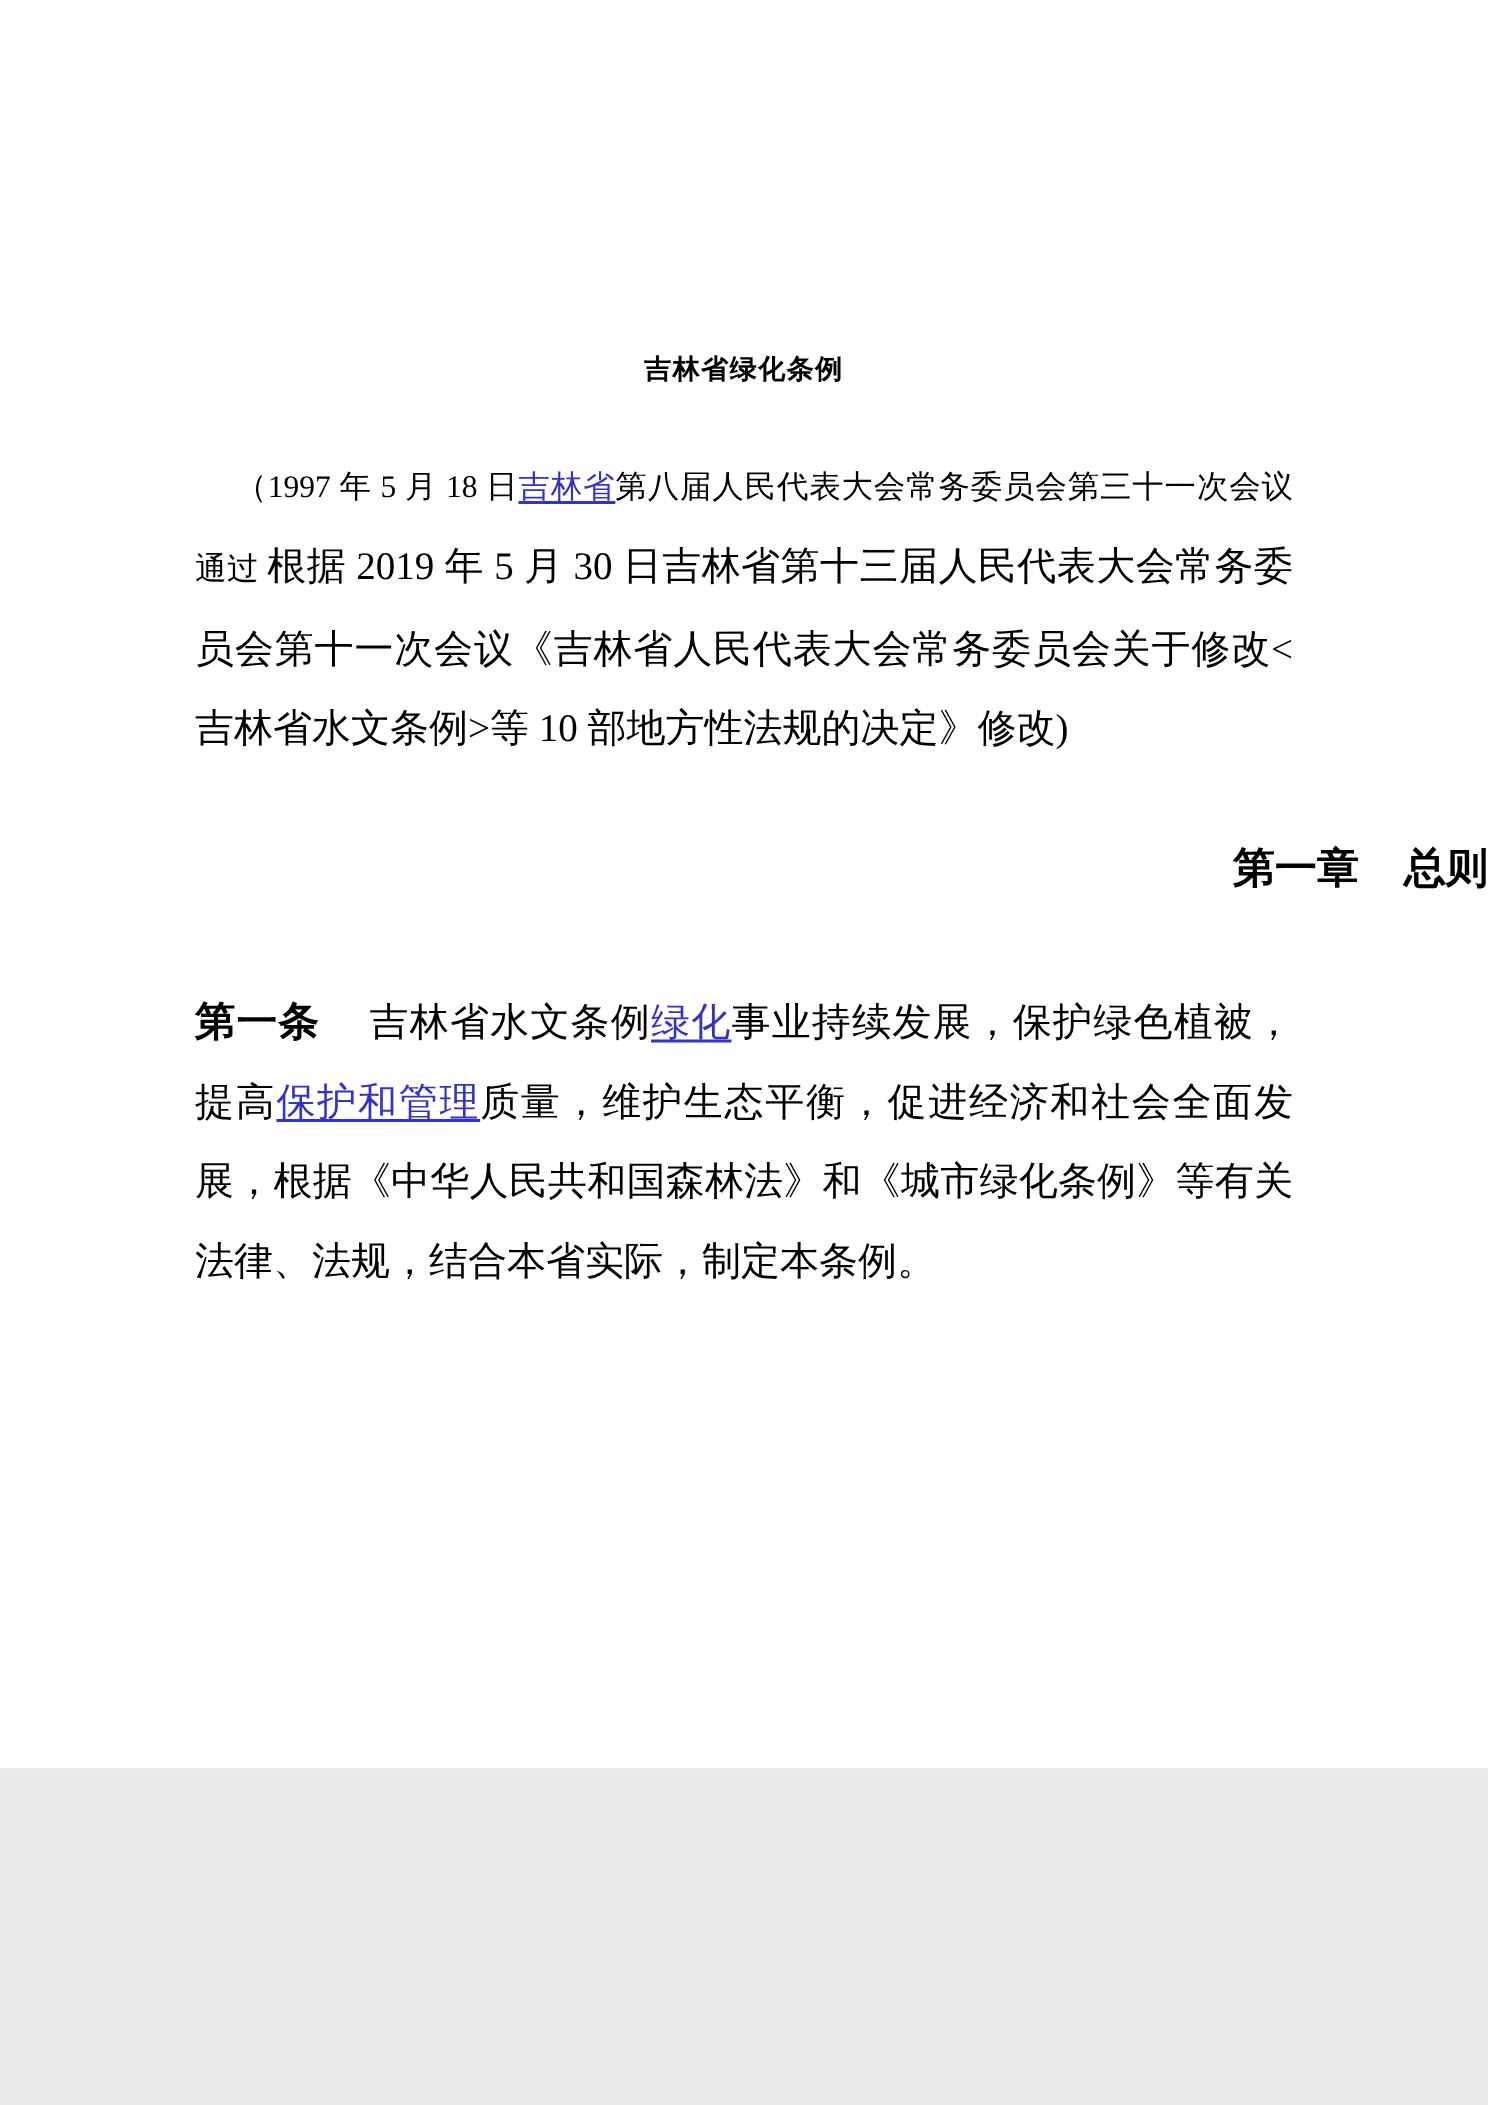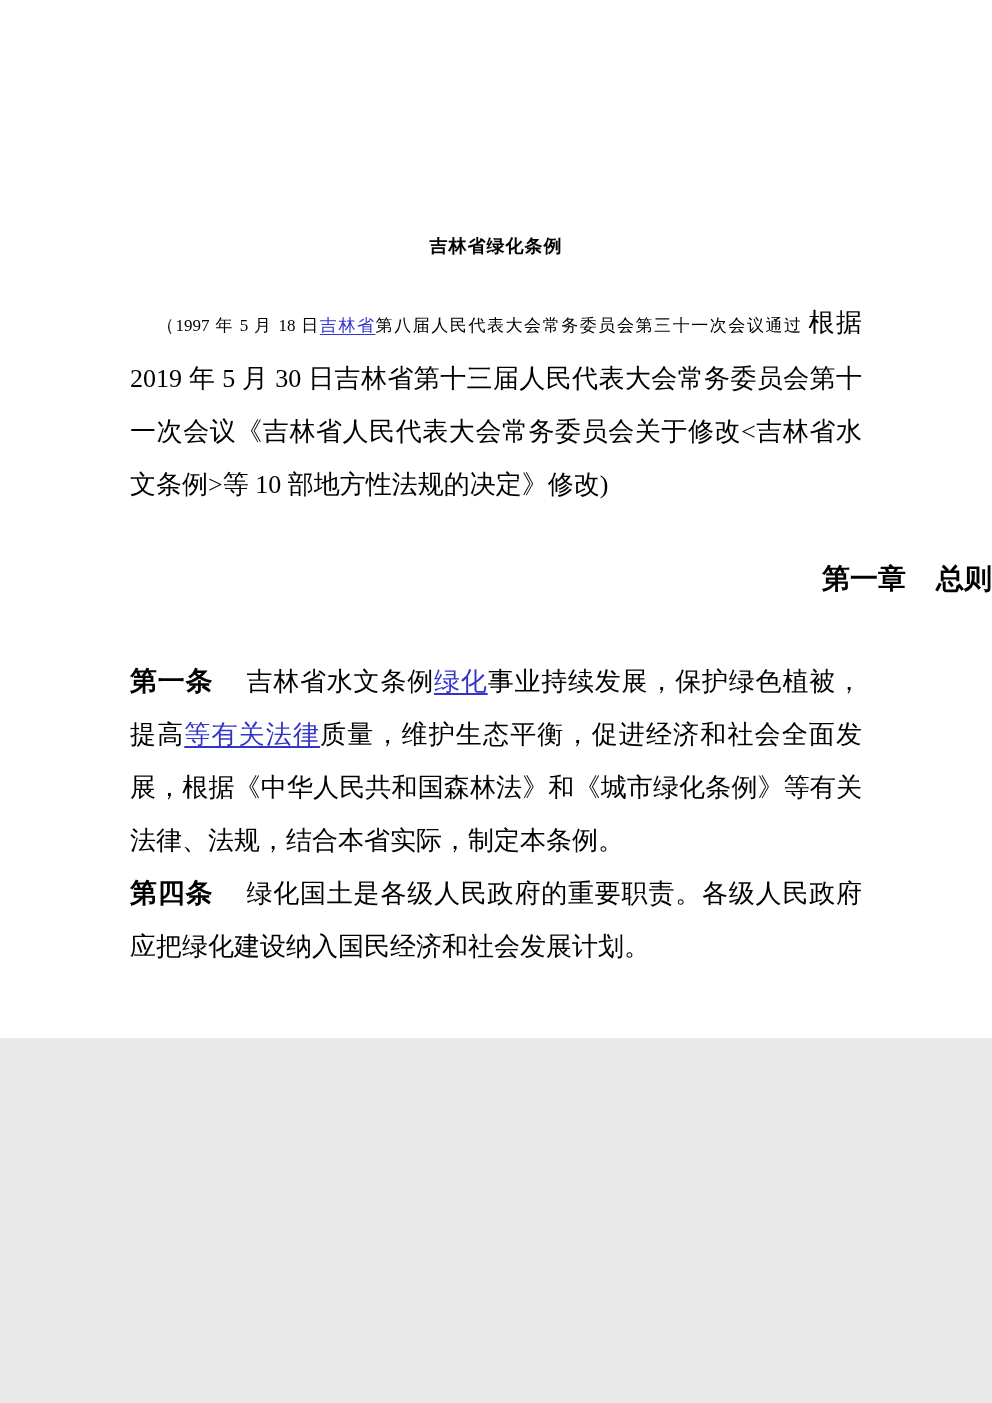--- a/index.html
+++ b/index.html
@@ -1,38 +1,38 @@
 <!DOCTYPE html>
 <html style="--link-color: #3333cc; --wm-color: #9e9e9e;"><head>
 <meta charset="utf-8">
 <style>
   html,body{margin:0;padding:0;background:#e9e9e9;}
   .page{
     position:relative;
-    width:992px;height:1038px;
+    width:992px;height:1179px;
     margin:0 auto;
     background:#ffffff;
     overflow:hidden;
     color:#000;
     font-family:"Liberation Serif","DejaVu Serif",serif;
   }
   .doc-title{
     position:absolute;top:234px;left:0;width:100%;
     margin:0;text-align:center;
     font-family:"Liberation Sans","DejaVu Sans",sans-serif;
     font-size:18px;font-weight:bold;letter-spacing:1px;
   }
   .preamble{
     position:absolute;top:296px;left:130px;width:732px;
     margin:0;line-height:53px;
     text-align:justify;text-justify:inter-ideograph;
     text-indent:27px;
     font-size:26px;
   }
-  .seg-small{font-size:17px;}
+  .seg-small{font-size:21px;}
   .seg-large{font-size:26px;}
   .doc-link{
     color:var(--link-color,#3333cc);
     text-decoration:underline;
     text-underline-offset:3px;
     cursor:pointer;
   }
   .chapter{
     position:absolute;top:552px;left:0;width:100%;
     margin:0;text-align:right;
@@ -88,22 +88,21 @@
 
 <div class="page">
 
   <h1 class="doc-title">吉林省绿化条例</h1>
 
   <p class="preamble"><span class="seg-small">（1997 年 5 月 18 日</span><a href="#" class="doc-link seg-small">吉林省</a><span class="seg-small">第八届人民代表大会常务委员会第三十一次会议通过 </span><span class="seg-large">根据 2019 年 5 月 30 日吉林省第十三届人民代表大会常务委员会第十一次会议《吉林省人民代表大会常务委员会关于修改&lt;吉林省水文条例&gt;等 10 部地方性法规的决定》修改)</span></p>
 
   <h2 class="chapter"><span>第一章</span><span class="chapter-gap"></span><span>总则</span></h2>
 
   <div class="body-block">
-      <p class="body-para"><span class="art-label">第一条</span><span>吉林省水文条例</span><a href="#" class="doc-link">绿化</a><span>事业持续发展，保护绿色植被，提高</span><a href="#" class="doc-link">等有关法律</a><span>质量，维护生态平衡，促进经济和社会全面发展，根据《中华人民共和国森林法》和《城市绿化条例》等有关法律、法规，结合本省实际，制定本条例。</span></p>
-      <p class="body-para"><span class="art-label">第四条</span><span>绿化国土是各级人民政府的重要职责。各级人民政府应把绿化建设纳入国民经济和社会发展计划。</span></p>
+      <p class="body-para"><span class="art-label">第一条</span><span>吉林省水文条例</span><a href="#" class="doc-link">绿化</a><span>事业持续发展，保护绿色植被，提高</span><a href="#" class="doc-link">保护和管理</a><span>质量，维护生态平衡，促进经济和社会全面发展，根据《中华人民共和国森林法》和《城市绿化条例》等有关法律、法规，结合本省实际，制定本条例。</span></p>
     </div>
 
   <div class="page-number">1</div>
 
   <div class="watermark">
     <svg class="wm-star" width="82" height="58" viewBox="0 0 82 58" xmlns="http://www.w3.org/2000/svg">
       <defs>
         <linearGradient id="starg" x1="0" y1="0" x2="1" y2="1">
           <stop offset="0" stop-color="#c8c8c8"></stop>
           <stop offset="1" stop-color="#8f8f8f"></stop>

